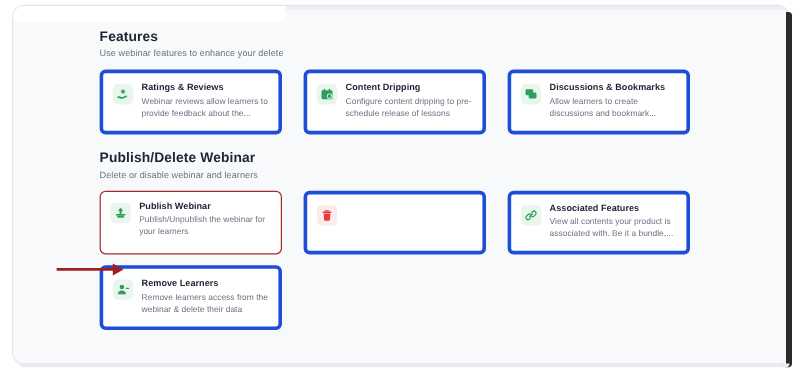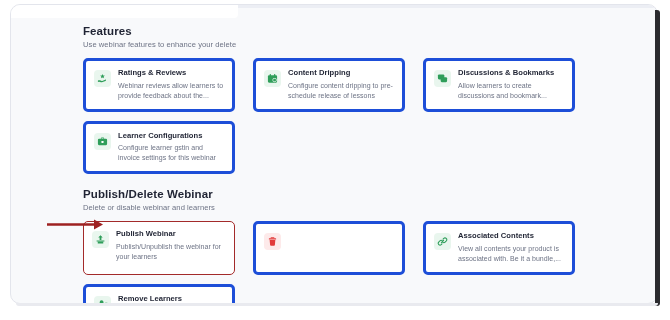--- a/index.html
+++ b/index.html
@@ -198,33 +198,20 @@
                 <svg width="11" height="11" viewBox="0 0 24 24" fill="#2f9e5a">
         <rect x="2" y="3" width="14" height="11" rx="2.5"></rect>
         <rect x="8" y="9" width="14" height="11" rx="2.5"></rect>
       </svg>
               </span>
               <span class="card-text">
                 <span class="card-title" style="display: block;">Discussions &amp; Bookmarks</span>
                 <span class="card-desc" style="display: block;">Allow learners to create discussions and bookmark...</span>
               </span>
             </div>
-            <div class="card">
-              <span class="icon-box">
-                <svg width="11" height="11" viewBox="0 0 24 24" fill="#2f9e5a">
-        <rect x="2" y="6" width="20" height="14" rx="2.5"></rect>
-        <path d="M8.5 6V4.6c0-.9.7-1.6 1.6-1.6h3.8c.9 0 1.6.7 1.6 1.6V6h-2V5h-3v1z"></path>
-        <rect x="9.6" y="11" width="4.8" height="4" rx="1" fill="#ffffff"></rect>
-      </svg>
-              </span>
-              <span class="card-text">
-                <span class="card-title" style="display: block;">Learner Configurations</span>
-                <span class="card-desc" style="display: block;">Configure learner gstin and invoice settings for this webinar</span>
-              </span>
-            </div>
           </div>
       </div>
 
       <div class="spacer"></div>
 
       <div class="section">
         <div class="section-title">Publish/Delete Webinar</div>
         <div class="section-sub">Delete or disable webinar and learners</div>
         <div class="card-grid" id="grid-1">
             <div class="card highlight">
@@ -251,21 +238,21 @@
             </div>
             <div class="card">
               <span class="icon-box">
                 <svg width="11" height="11" viewBox="0 0 24 24" fill="none" stroke="#2f9e5a" stroke-width="2.3" stroke-linecap="round">
         <path d="M9.5 14.5l5-5"></path>
         <path d="M13.2 6.8l1.6-1.6a3.9 3.9 0 015.5 5.5l-2.6 2.6a3.9 3.9 0 01-5.5 0"></path>
         <path d="M10.8 17.2l-1.6 1.6a3.9 3.9 0 01-5.5-5.5l2.6-2.6a3.9 3.9 0 015.5 0"></path>
       </svg>
               </span>
               <span class="card-text">
-                <span class="card-title" style="display: block;">Associated Contents</span>
+                <span class="card-title" style="display: block;">Associated Features</span>
                 <span class="card-desc" style="display: block;">View all contents your product is associated with. Be it a bundle,...</span>
               </span>
             </div>
             <div class="card">
               <span class="icon-box">
                 <svg width="11" height="11" viewBox="0 0 24 24" fill="#2f9e5a">
         <circle cx="10" cy="7" r="4.2"></circle>
         <path d="M2.4 20c0-4 3.4-6.6 7.6-6.6s7.6 2.6 7.6 6.6z"></path>
         <rect x="17" y="8.4" width="6.2" height="2.2" rx="1.1"></rect>
       </svg>

